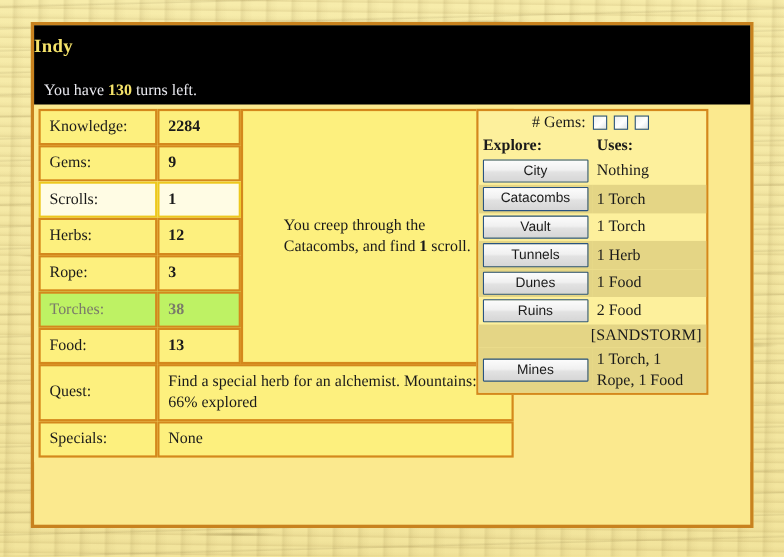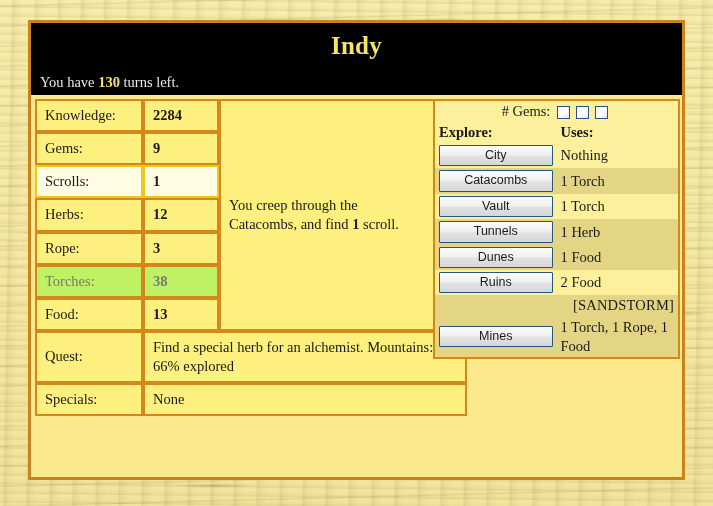--- a/index.html
+++ b/index.html
@@ -52,23 +52,23 @@
     background: #fbe98e;
   }
 
   
   .header {
     background: #000000;
     height: 72px;
     position: relative;
   }
   .title {
-    text-align: center;
+    text-align: left;
     color: #f5e36a;
-    font-size: 25px;
+    font-size: 17px;
     font-weight: bold;
     padding-top: 9px;
     letter-spacing: 0.3px;
   }
   .turns {
     position: absolute;
     left: 9px;
     bottom: 4px;
     color: #e9e9ef;
     font-size: 14.5px;
@@ -103,40 +103,40 @@
     line-height: 1.32;
   }
   td.lbl { width: 88px; }
   td.val { width: 56px; font-weight: bold; }
   td.msg {
     width: 228px;
     background: #fdecaa;
     vertical-align: top;
     padding: 7px 10px;
   }
-  td.msg .msgtext { display: block; }
+  td.msg .msgtext { display: block; margin-left: 29px; }
   tr.hilite td.lbl, tr.hilite td.val {
     background: #fffce4;
     border-color: #edc81c;
   }
   tr.dim td.lbl, tr.dim td.val {
     background: #bef264;
     color: #7a7a6a;
   }
   tr.dim td.val { color: #7a7a6a; }
   td.quest-lbl, td.quest-val, td.spec-lbl, td.spec-val {
     background: #fac678;
   }
   td.quest-val, td.spec-val { font-weight: normal; }
 
   
   table.explore {
     border-collapse: separate;
     border-spacing: 0;
-    width: 247px;
+    width: 211px;
     table-layout: fixed;
     border: 2px solid #d4881c;
     background: #fdf09c;
   }
   table.explore td {
     font-size: 14.5px;
     padding: 2px 4px;
     color: #1a1a1a;
     vertical-align: middle;
   }

